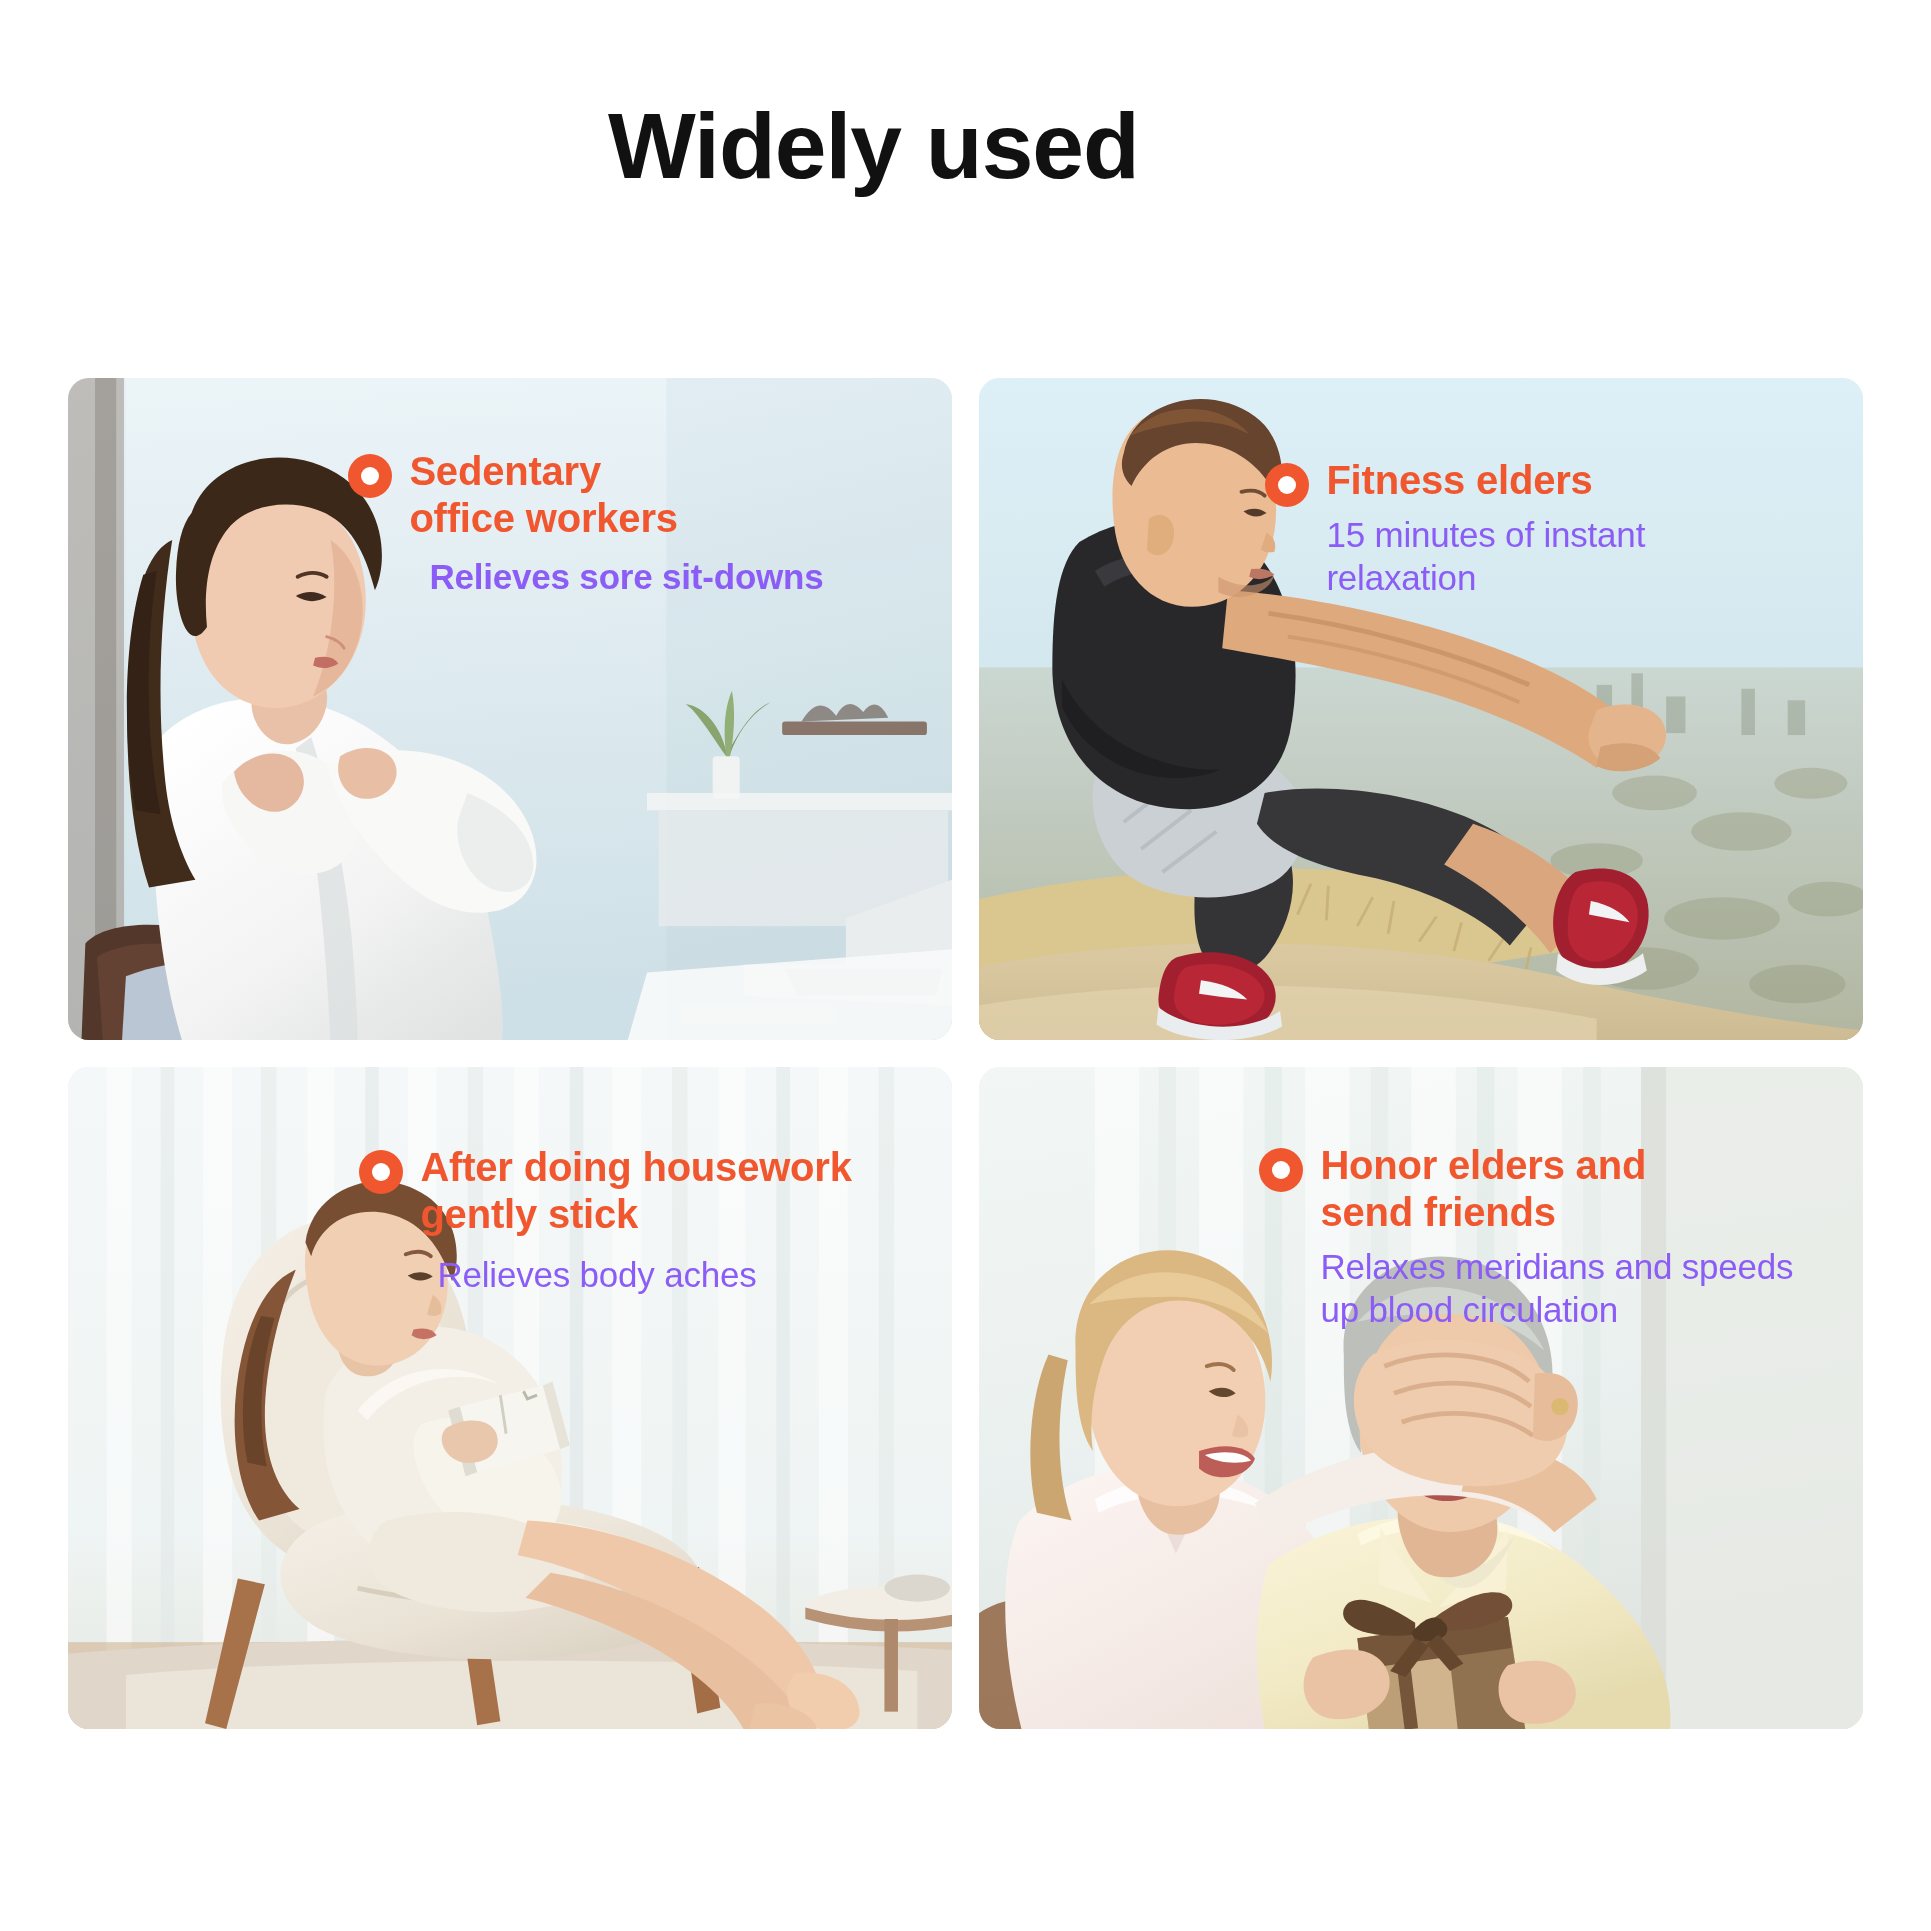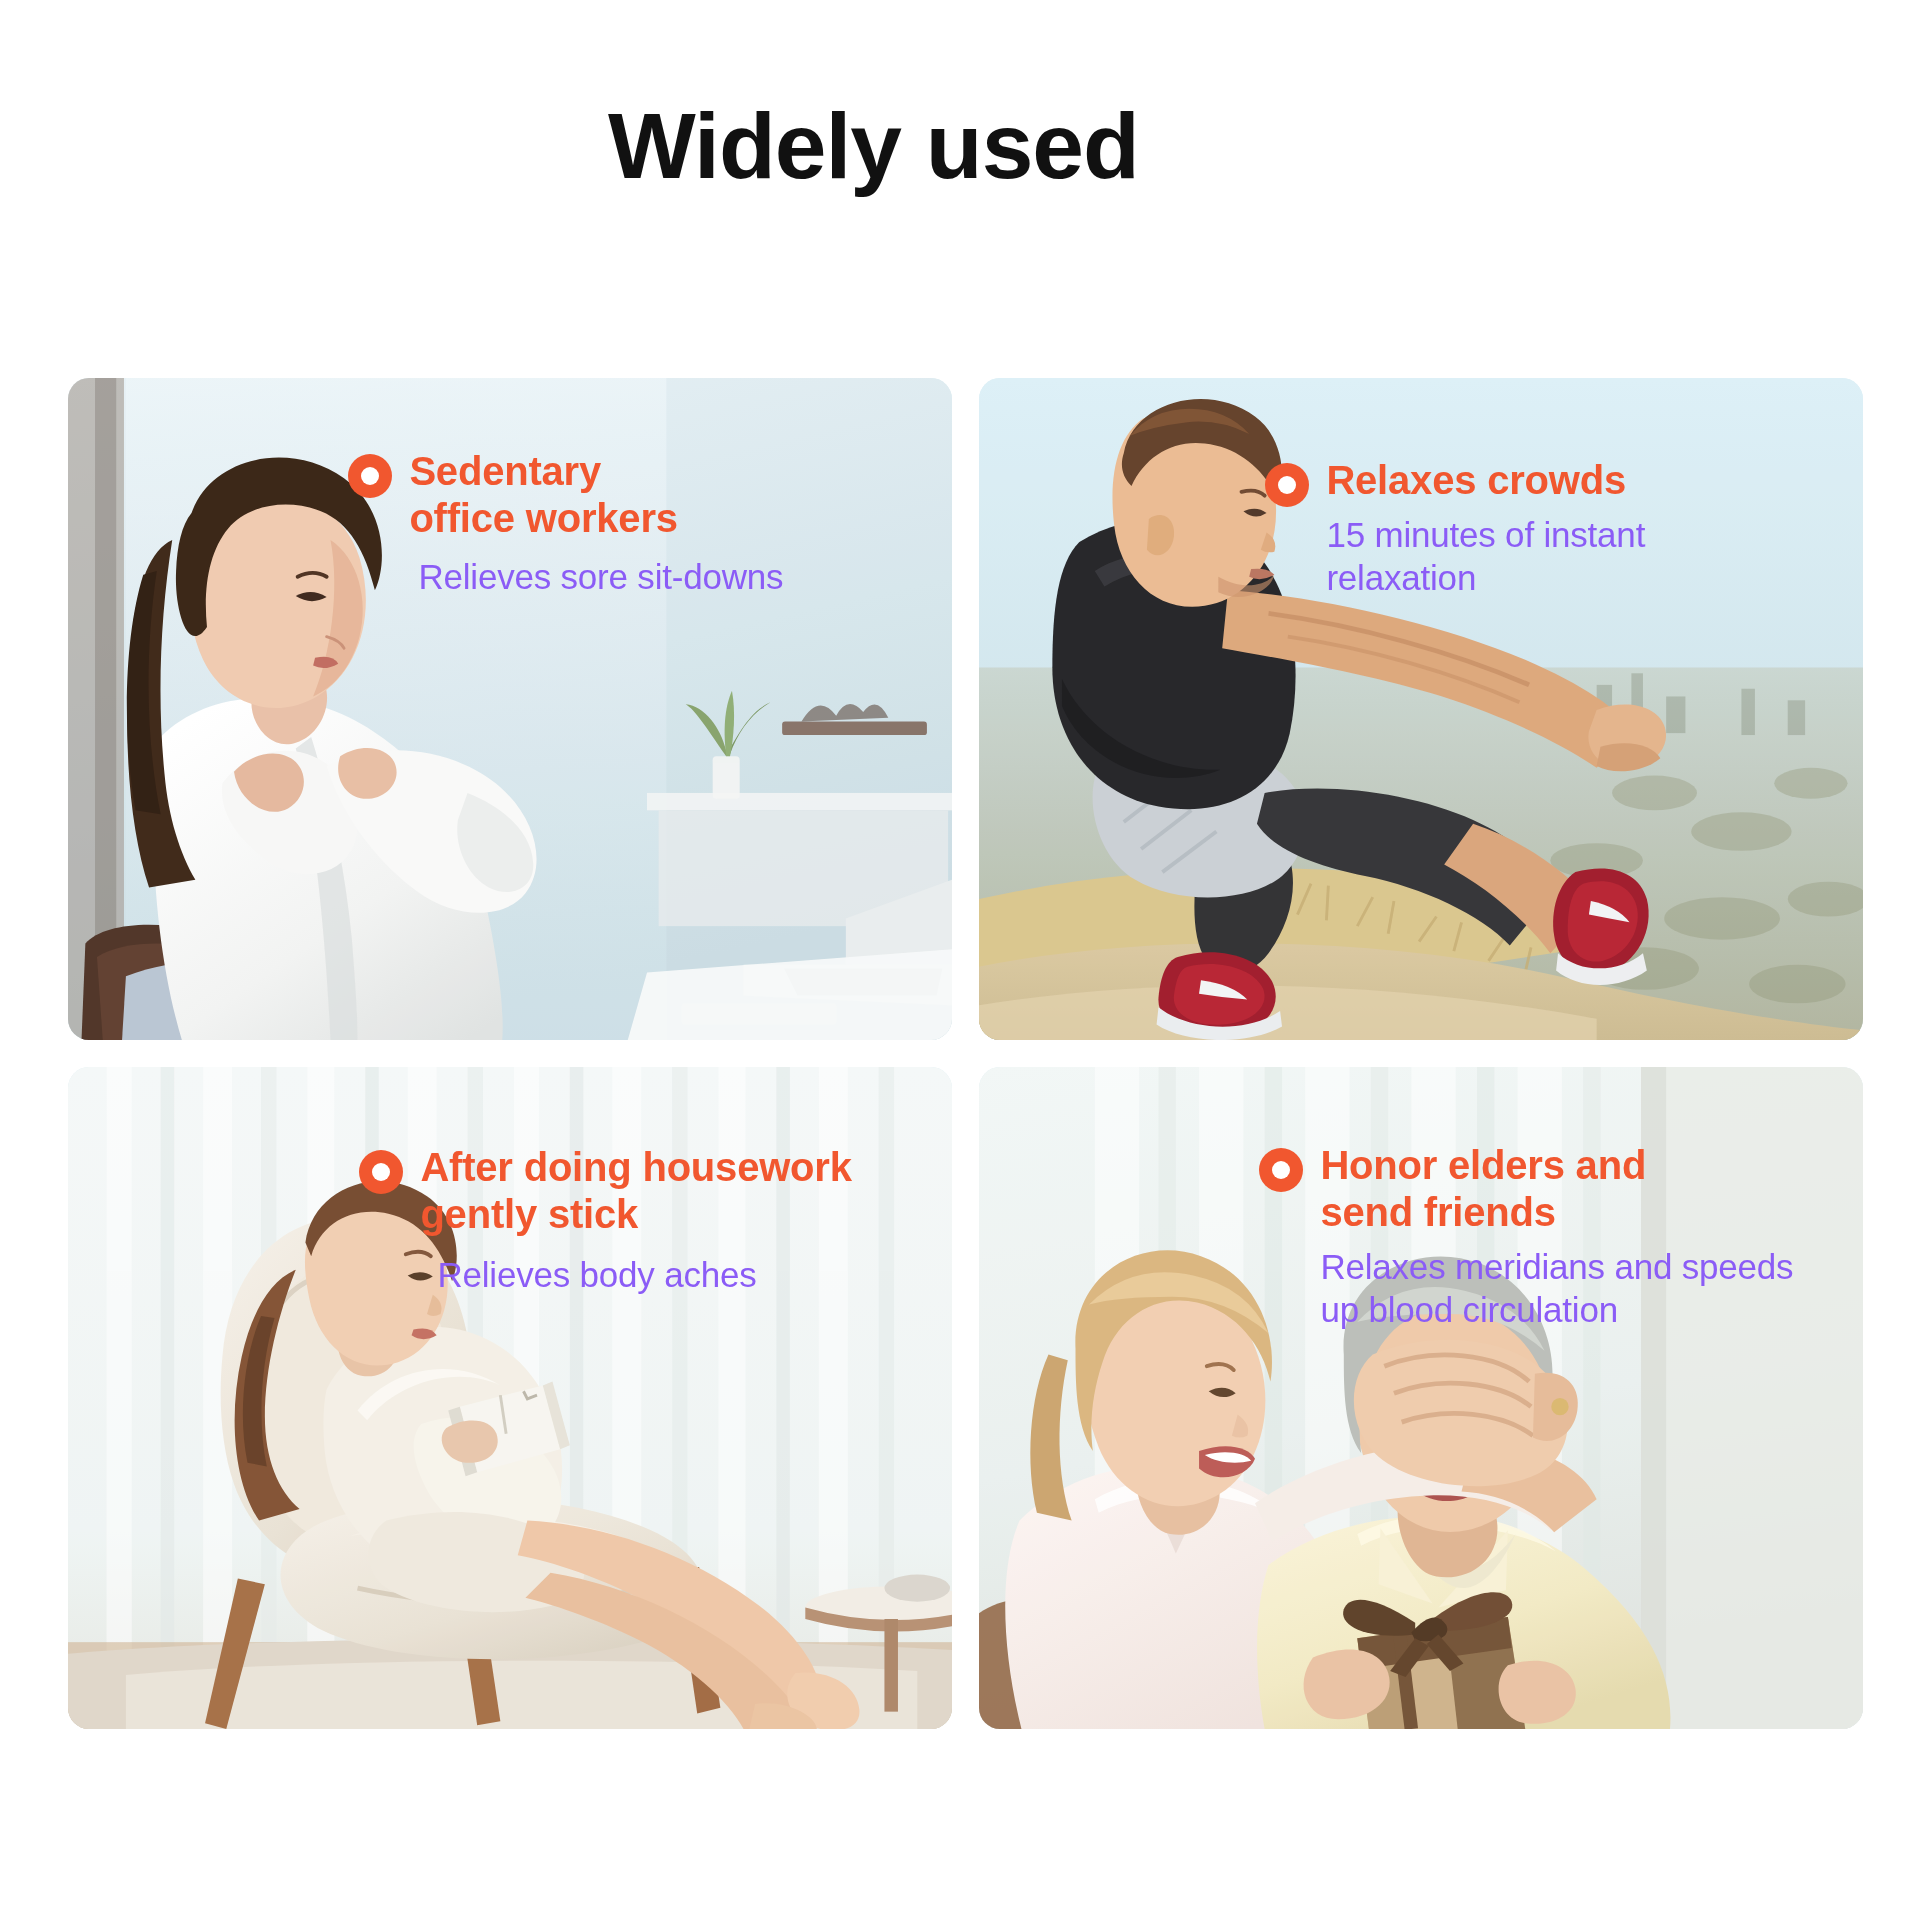--- a/index.html
+++ b/index.html
@@ -86,21 +86,21 @@
   }
   .subline {
     margin-top:9.7px;
     font-size:35px;
     font-weight:normal;
     color:#8b5cf6;
     line-height:1.22;
     white-space:pre-line;
     letter-spacing:-0.2px;
   }
-  .c1 .subline { margin-top:13.5px; margin-left:9px; }
+  .c1 .subline { margin-top:13.5px; margin-left:20px;font-weight:bold; }
   .c3 .subline { margin-top:15.4px; margin-left:17px; }
 </style>
 </head>
 <body>
 
 <div class="page">
 
   <div class="page-title">Widely used</div>
 
   <div class="grid">
@@ -335,21 +335,21 @@
           <path d="M230 624 q32 4 48 20 q-26 -2 -50 -6 Z" fill="#f2f4f5"></path>
         </g>
         <rect width="916" height="686" fill="#ffffff" opacity="0.05"></rect>
       </svg>
 
       <div class="overlay">
         <span class="bullet-icon">
           <span class="hole"></span>
         </span>
         <span class="text-col">
-          <span class="headline">Relaxes crowds</span>
+          <span class="headline">Fitness elders</span>
           <span class="subline">15 minutes of instant
 relaxation</span>
         </span>
       </div>
     </div>
 
     <div class="card c3">
       <svg class="scene" viewBox="0 0 916 686" preserveAspectRatio="xMidYMid slice">
         <defs>
           <linearGradient id="g3bg" x1="0" y1="0" x2="0" y2="1">

